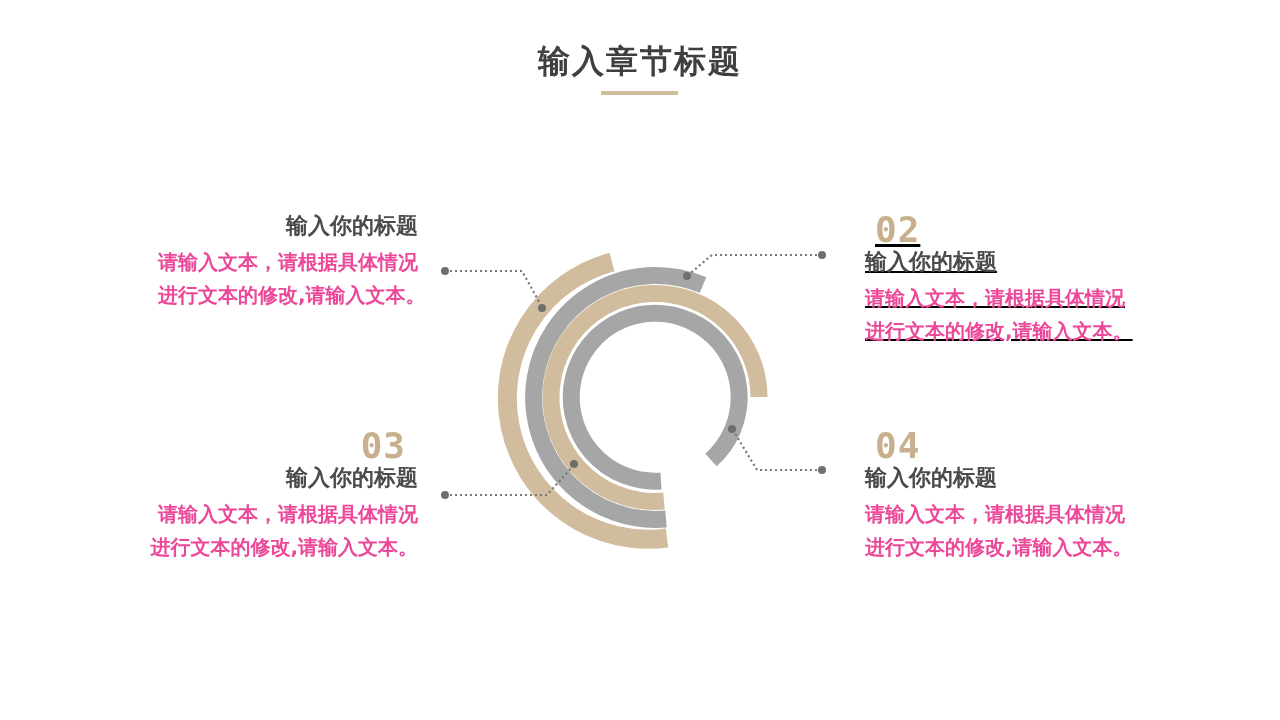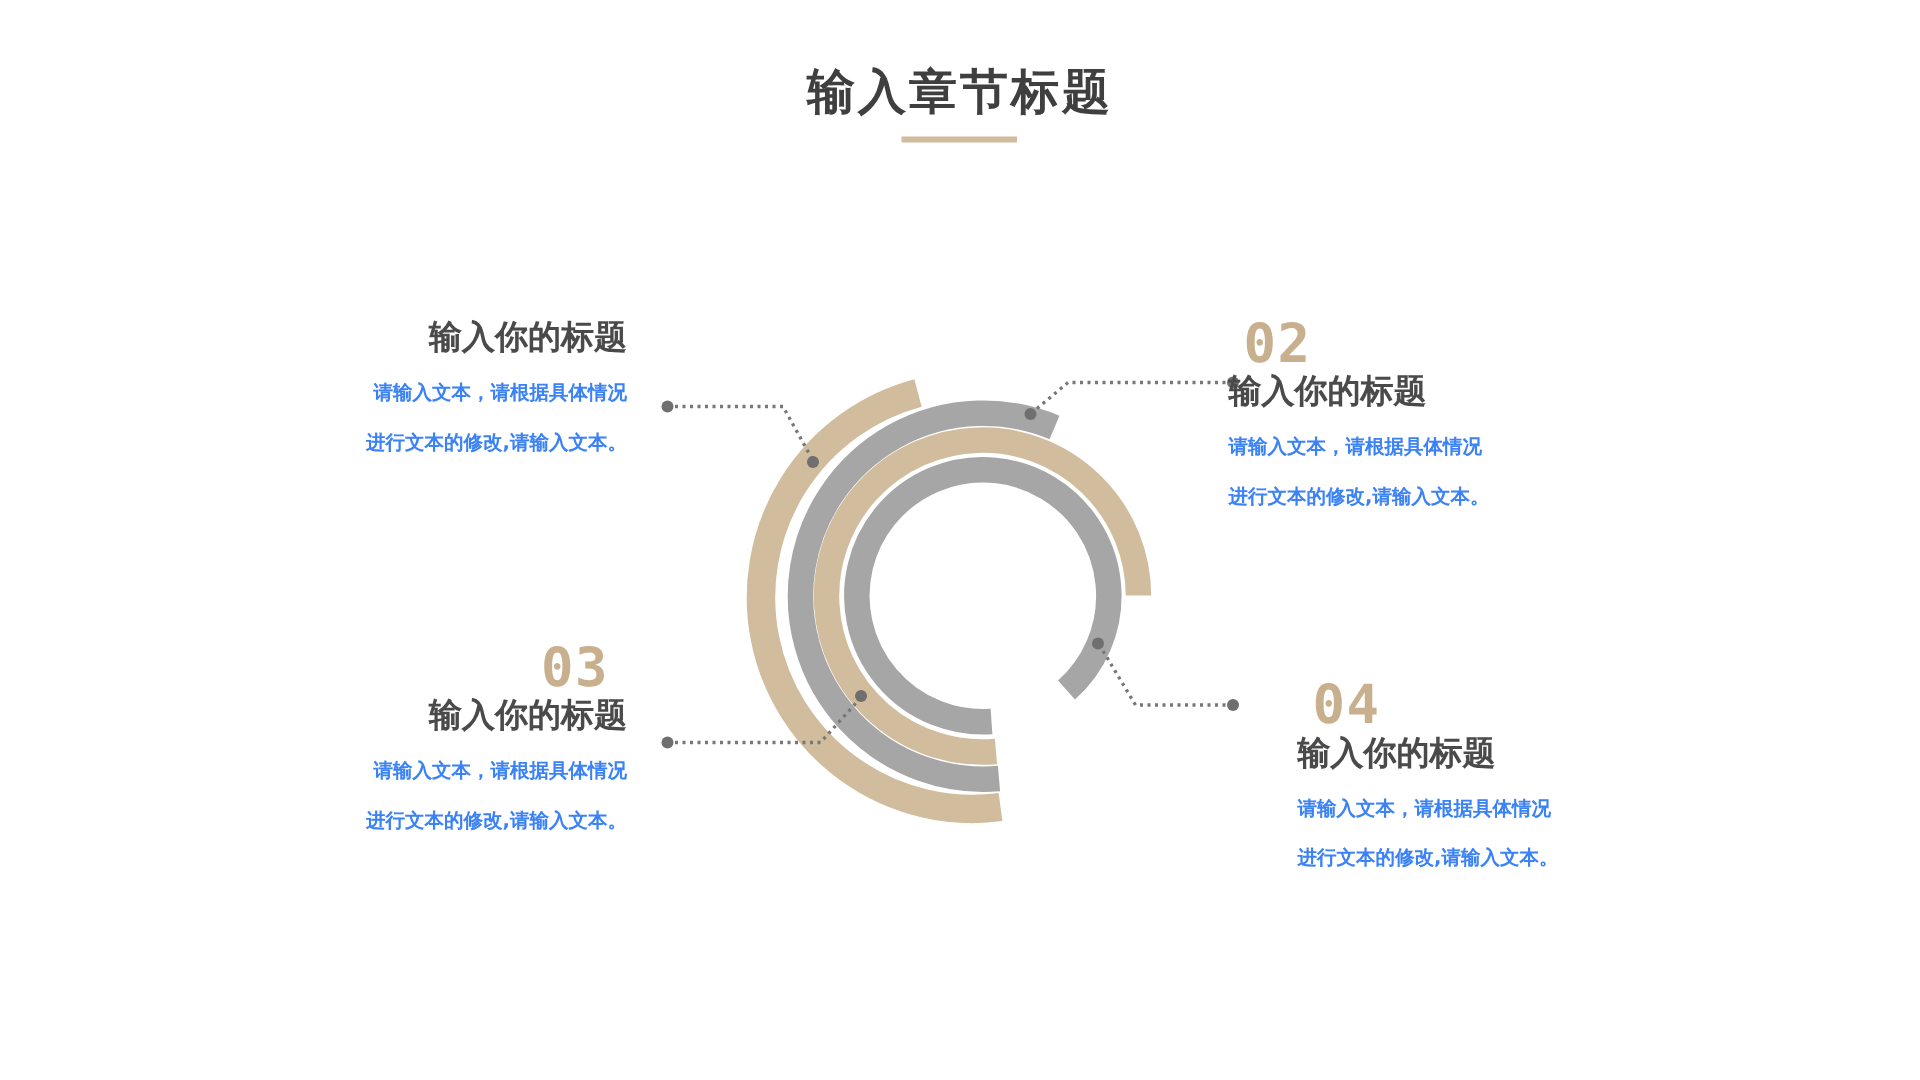--- a/index.html
+++ b/index.html
@@ -7,21 +7,21 @@
          font-family: "DejaVu Sans", "Liberation Sans", sans-serif; }
   .title { position: absolute; left: 0; width: 1280px; top: 40px; text-align: center;
            font-size: 32px; font-weight: bold; color: #3f3f3f; letter-spacing: 2px; }
   .title-underline { position: absolute; left: 601px; top: 91px; width: 77px; height: 4px; background: #d1bc9d; }
   .block { position: absolute; width: 260px; }
   .block.left { text-align: right; }
   .block.right { text-align: left; }
   .num { font-family: "DejaVu Sans Mono", "Liberation Mono", monospace; font-weight: bold;
          font-size: 36px; color: #c8b08e; line-height: 36px; letter-spacing: 1px; }
   .heading { font-size: 22px; font-weight: bold; color: #4a4a4a; line-height: 28px; }
-  .body { font-size: 13px; font-weight: bold; color: #3b82f6; line-height: 33px; margin-top: 6px; white-space: nowrap; }
+  .body { font-size: 20px; font-weight: bold; color: #ec4899; line-height: 33px; margin-top: 6px; white-space: nowrap; }
   svg.diagram { position: absolute; left: 0; top: 0; }
 </style>
 </head>
 <body>
 
 <div class="title">输入章节标题</div>
 <div class="title-underline"></div>
 
 <svg class="diagram" width="1280" height="720" viewBox="0 0 1280 720">
 
@@ -50,32 +50,32 @@
     <circle cx="732" cy="429" r="4"></circle>
   </g>
 </svg>
 
 <div class="block left" style="left:158px; top:212px;">
   <div class="heading">输入你的标题</div>
   <div class="body">请输入文本，请根据具体情况</div>
   <div class="body" style="margin-top:0">进行文本的修改,请输入文本。</div>
 </div>
 
-<div class="block right" style="left:819px; top:212px;">
+<div class="block right" style="left:865px; top:212px;text-decoration:underline;">
   <div class="num" style="margin-left:10px">02</div>
   <div class="heading">输入你的标题</div>
   <div class="body">请输入文本，请根据具体情况</div>
   <div class="body" style="margin-top:0">进行文本的修改,请输入文本。</div>
 </div>
 
 <div class="block left" style="left:146px; top:428px;">
   <div class="num">03</div>
   <div class="heading" style="margin-right:-12px">输入你的标题</div>
   <div class="body" style="margin-right:-12px">请输入文本，请根据具体情况</div>
   <div class="body" style="margin-top:0; margin-right:-12px">进行文本的修改,请输入文本。</div>
 </div>
 
-<div class="block right" style="left:865px; top:453px;">
+<div class="block right" style="left:865px; top:428px;">
   <div class="num" style="margin-left:10px">04</div>
   <div class="heading">输入你的标题</div>
   <div class="body">请输入文本，请根据具体情况</div>
   <div class="body" style="margin-top:0">进行文本的修改,请输入文本。</div>
 </div>
 
 </body></html>

